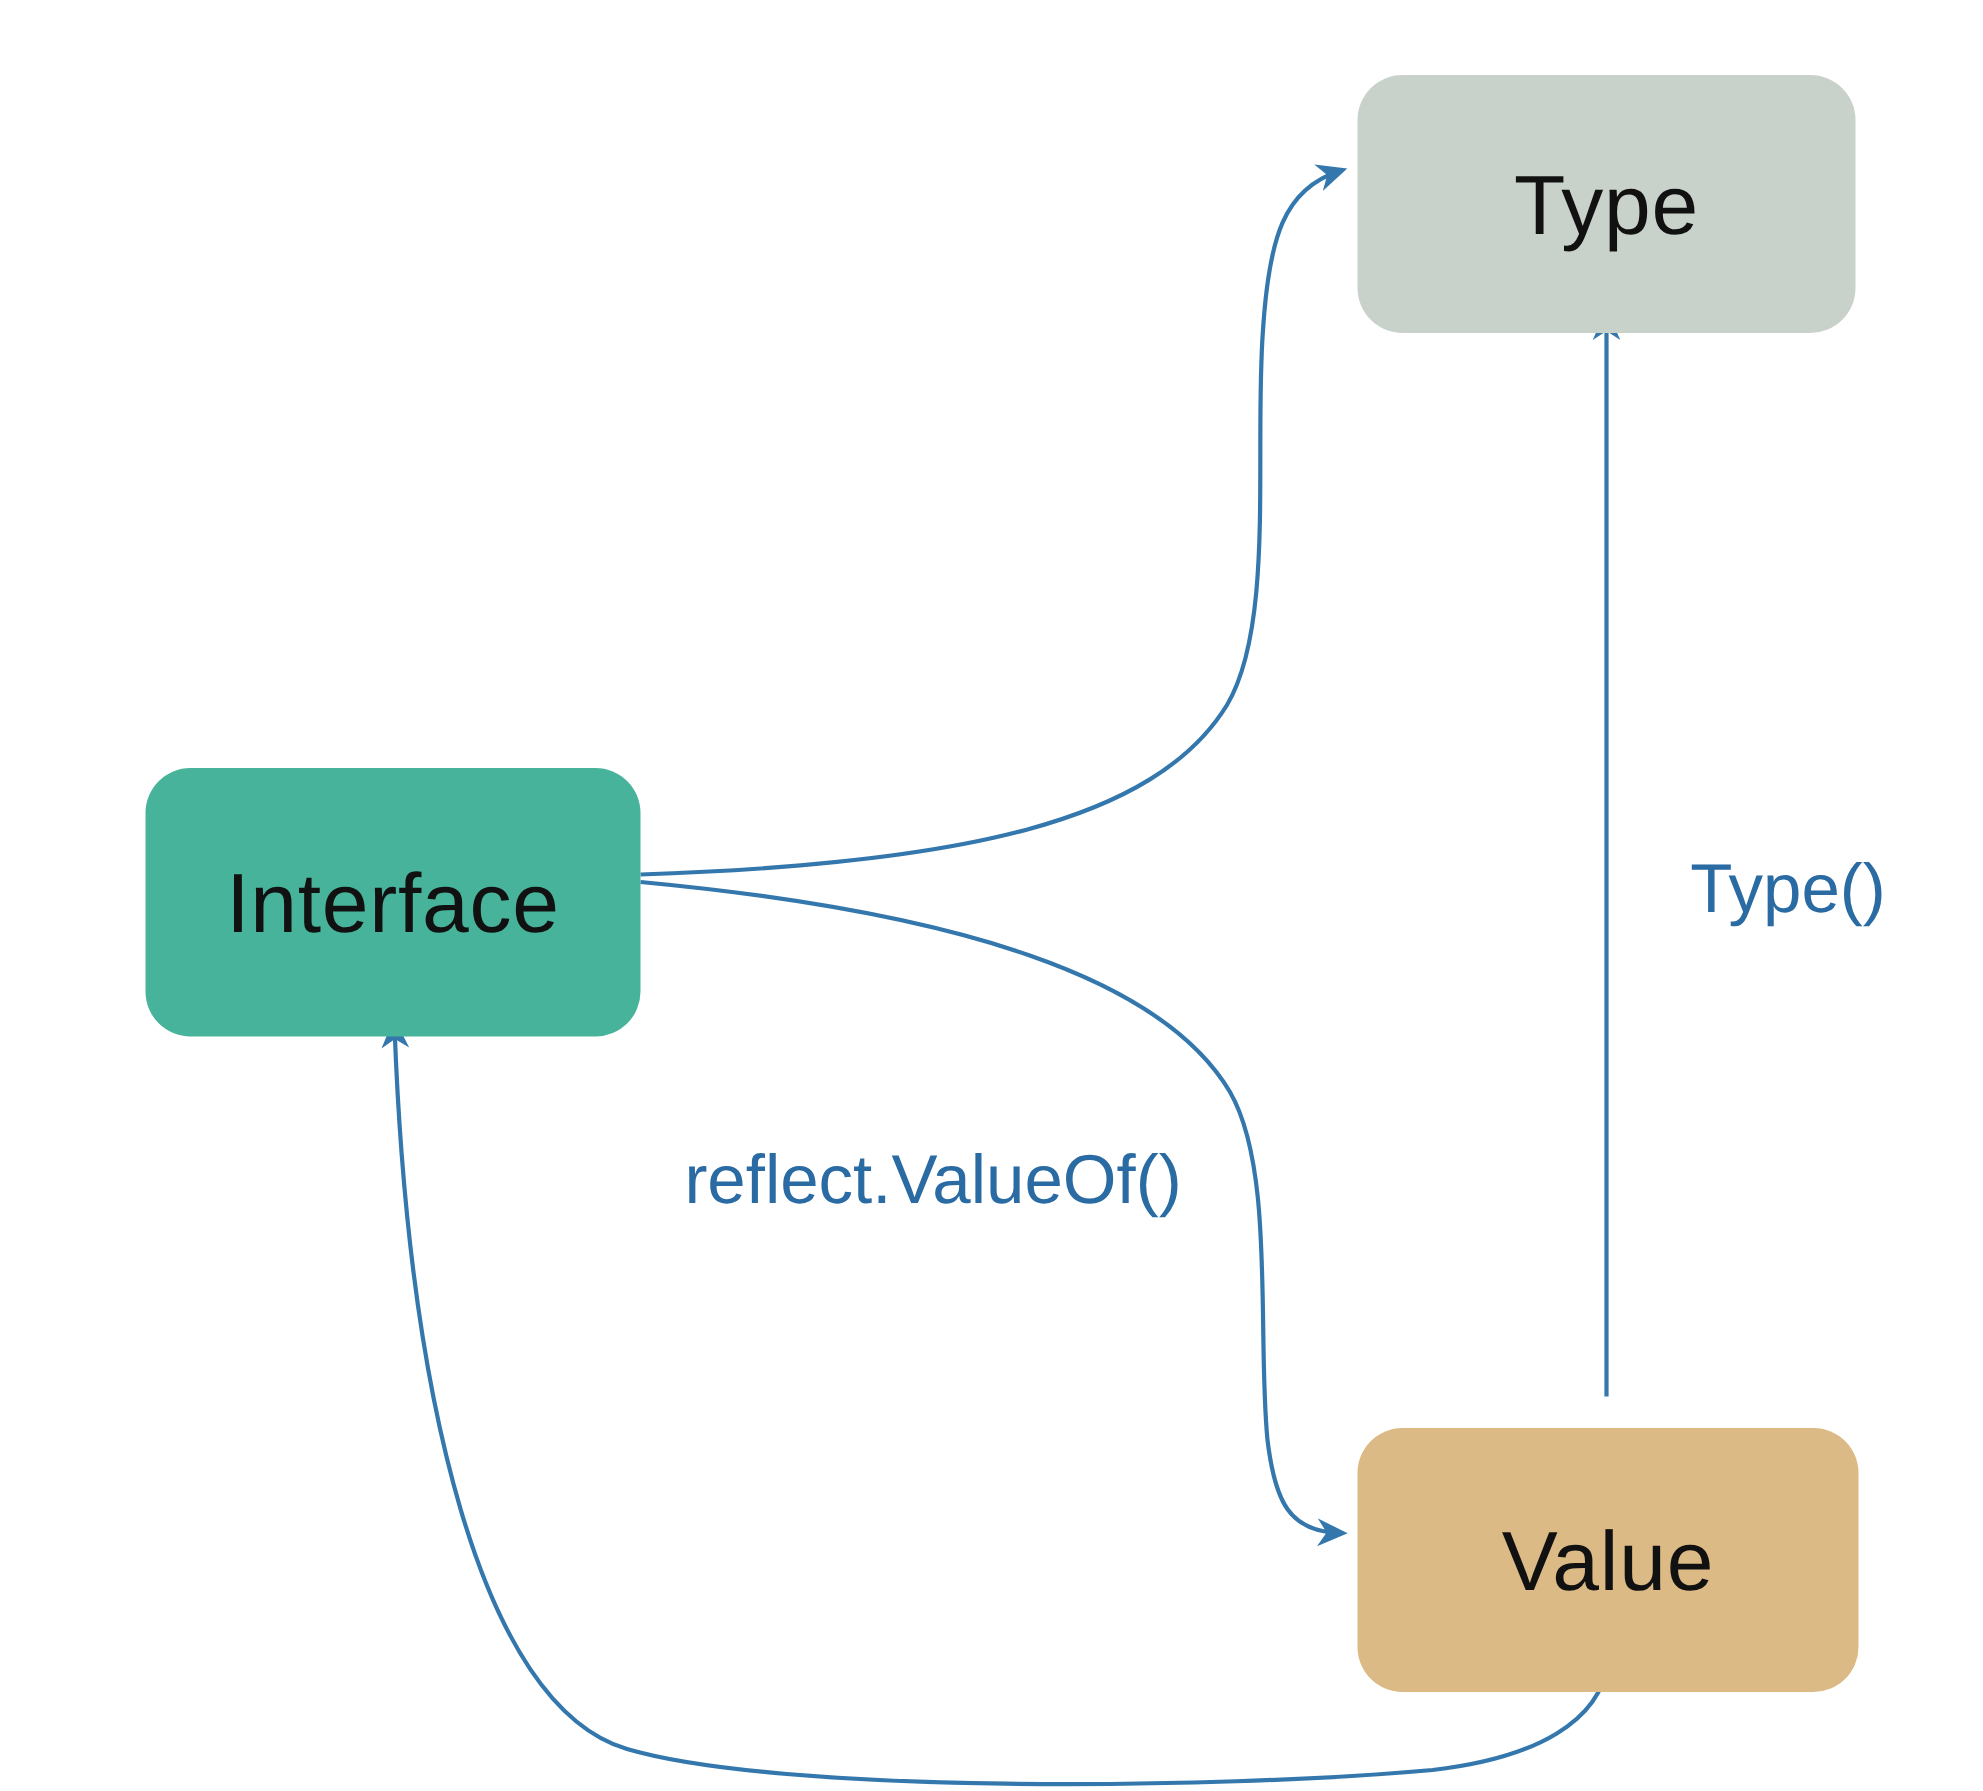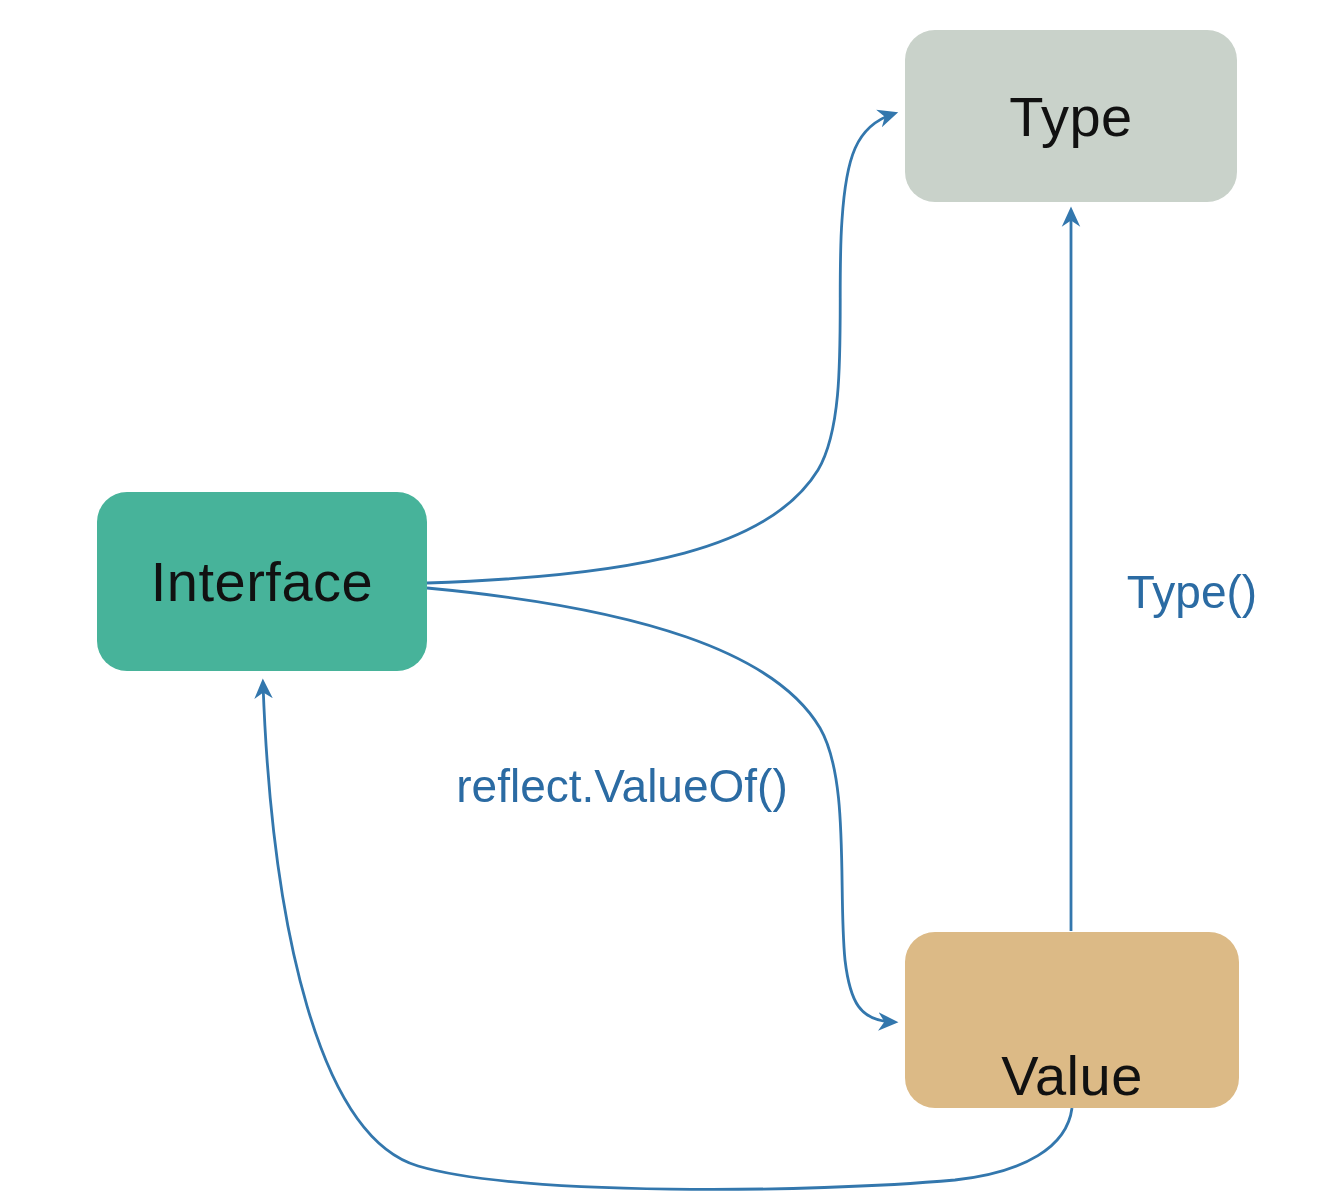--- a/index.html
+++ b/index.html
@@ -27,24 +27,25 @@
   }
   .node {
     position: absolute;
     border-radius: 30px;
     display: flex;
     align-items: center;
     justify-content: center;
     color: #111111;
     font-size: 56px;
     letter-spacing: 0.5px;
+    margin-top: 20px;
   }
   .node-type      { left: 905px; top: 30px;  width: 332px; height: 172px; }
   .node-interface { left: 97px;  top: 492px; width: 330px; height: 179px; }
-  .node-value     { left: 905px; top: 932px; width: 334px; height: 176px; align-items: flex-end; }
+  .node-value     { left: 905px; top: 932px; width: 334px; height: 176px; }
   .edge-label {
     position: absolute;
     transform: translate(-50%, -50%);
     font-size: 46px;
     white-space: nowrap;
   }
   .label-typeof    { left: 643px;  top: 388px; }
   .label-valueof   { left: 622px;  top: 786px; }
   .label-typefn    { left: 1192px; top: 592px; }
   .label-interface { left: 180px;  top: 1023px; }

